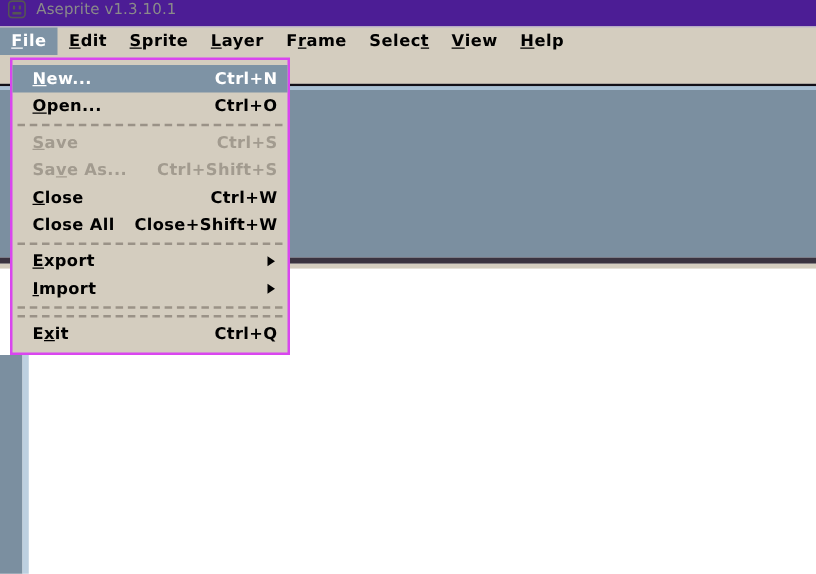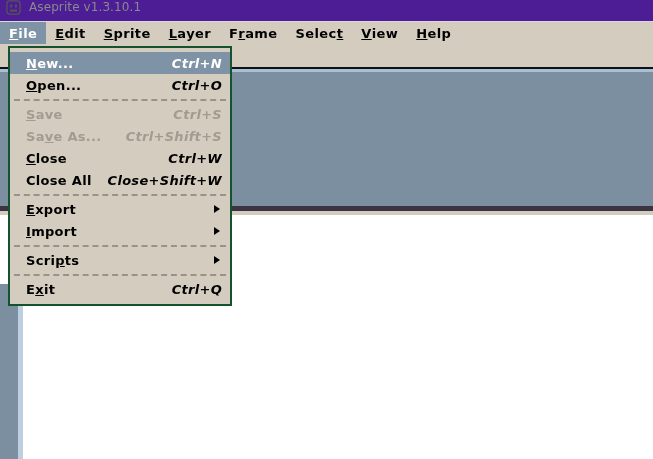--- a/index.html
+++ b/index.html
@@ -143,21 +143,21 @@
     width: 5px; height: 175px;
     background: #bdd0e0;
   }
 
   
   #file-menu {
     position: absolute;
     left: 8px; top: 46px;
     width: 224px;
     background: #d4cdbf;
-    border: 2px solid #14532d;
+    border: 2px solid #d946ef;
     box-sizing: border-box;
     padding: 4px 0 4px 0;
     z-index: 40;
     font-family: "DejaVu Sans", sans-serif;
   }
   .menu-row {
     position: relative;
     height: 22px;
     display: flex;
     align-items: center;
@@ -179,21 +179,20 @@
   }
   .menu-label {
     flex: 0 0 auto;
   }
   .menu-accel {
     margin-left: auto;
     padding-left: 14px;
     font-size: 13px;
     font-weight: bold;
     letter-spacing: .3px;
-    font-style: italic;
   }
   .submenu-arrow {
     margin-left: auto;
     width: 0; height: 0;
     border-top: 4px solid transparent;
     border-bottom: 4px solid transparent;
     border-left: 6px solid #000000;
     margin-right: 2px;
   }
   .menu-sep {
@@ -297,24 +296,20 @@
 
     <div class="menu-row">
       <span class="menu-label"><span class="mn">I</span>mport</span>
       <span class="submenu-arrow"></span>
     </div>
 
     <div class="menu-sep">
         <i></i>
       </div>
 
-    <div class="menu-row">
-      <span class="menu-label">Scri<span class="mn">p</span>ts</span>
-      <span class="submenu-arrow"></span>
-    </div>
 
     <div class="menu-sep">
         <i></i>
       </div>
 
     <div class="menu-row">
       <span class="menu-label">E<span class="mn">x</span>it</span>
       <span class="menu-accel">Ctrl+Q</span>
     </div>
 

